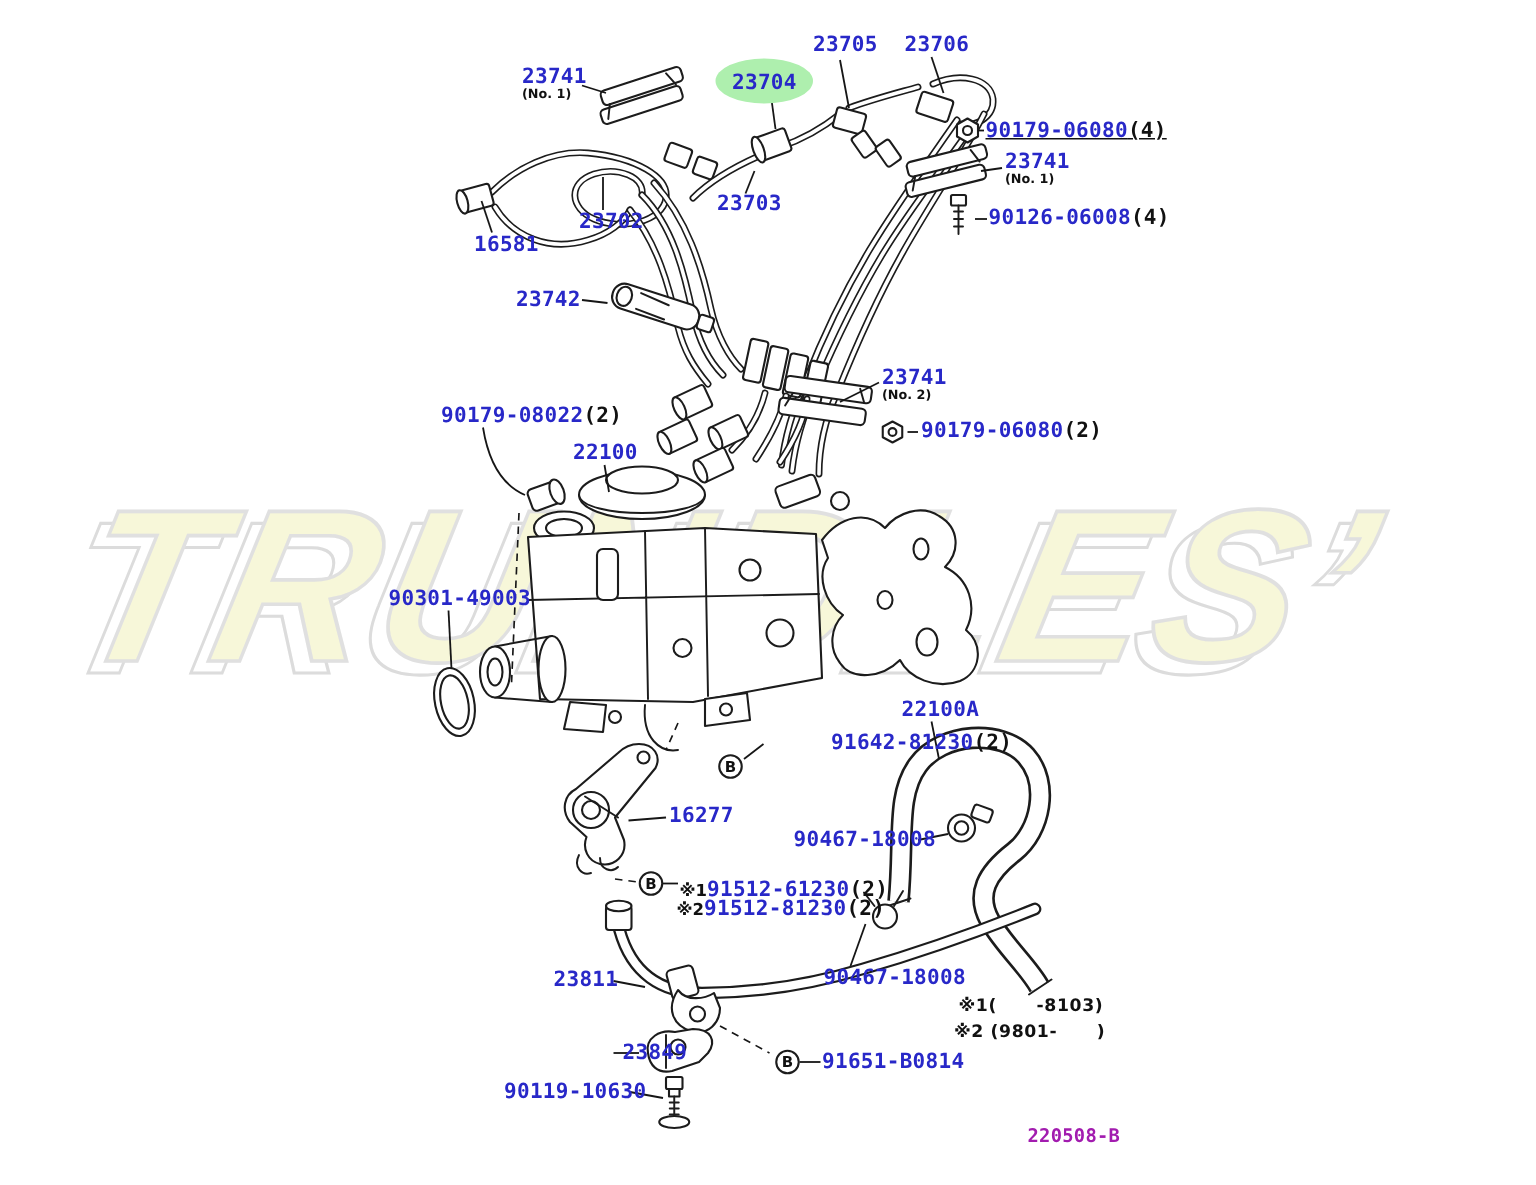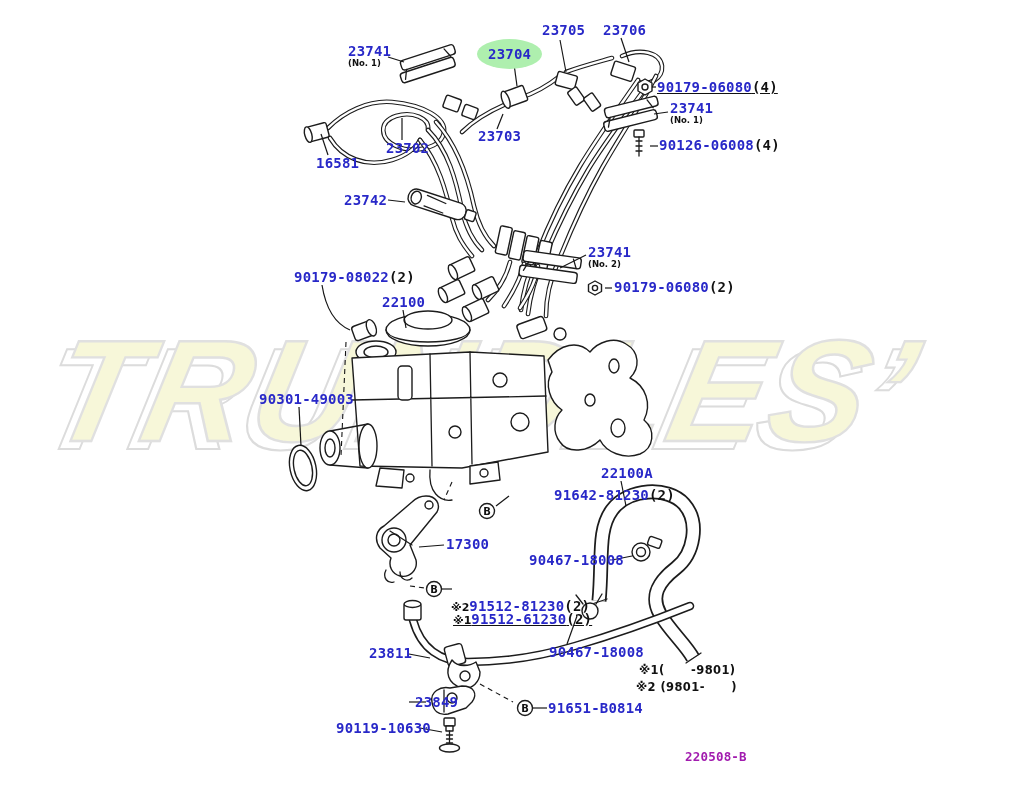--- a/index.html
+++ b/index.html
@@ -377,32 +377,32 @@
 
   <div class="lbl" style="left:259px;top:392px;">
     <span class="pn">90301-49003</span>
   </div>
 
   <div class="lbl" style="left:510px;top:488px;margin-left:44px;">
     <span class="pn">91642-81230</span><span class="qty">(2)</span>
   </div>
 
   <div class="lbl" style="left:446px;top:537px;">
-    <span class="pn">17300</span>
+    <span class="pn">16277</span>
   </div>
 
   <div class="lbl" style="left:601px;top:466px;">
     <span class="pn">22100A</span>
   </div>
 
   <div class="lbl" style="left:529px;top:553px;">
     <span class="pn">90467-18008</span>
   </div>
 
-  <div class="lbl" style="left:453px;top:612px;text-decoration:underline;">
+  <div class="lbl" style="left:453px;top:586px;">
     <span class="pre">※1</span><span class="pn">91512-61230</span><span class="qty">(2)</span>
   </div>
 
   <div class="lbl" style="left:451px;top:599px;">
     <span class="pre">※2</span><span class="pn">91512-81230</span><span class="qty">(2)</span>
   </div>
 
   <div class="lbl" style="left:369px;top:646px;">
     <span class="pn">23811</span>
   </div>
@@ -416,17 +416,17 @@
   </div>
 
   <div class="lbl" style="left:548px;top:701px;">
     <span class="pn">91651-B0814</span>
   </div>
 
   <div class="lbl" style="left:336px;top:721px;">
     <span class="pn">90119-10630</span>
   </div>
 
-  <div class="note" style="left:639px;top:663px;">※1(      -9801)</div>
+  <div class="note" style="left:639px;top:663px;">※1(      -8103)</div>
   <div class="note" style="left:636px;top:680px;">※2 (9801-      )</div>
   <div class="doc" style="left:685px;top:749px;">220508-B</div>
 
 </div>
 
 </body></html>

